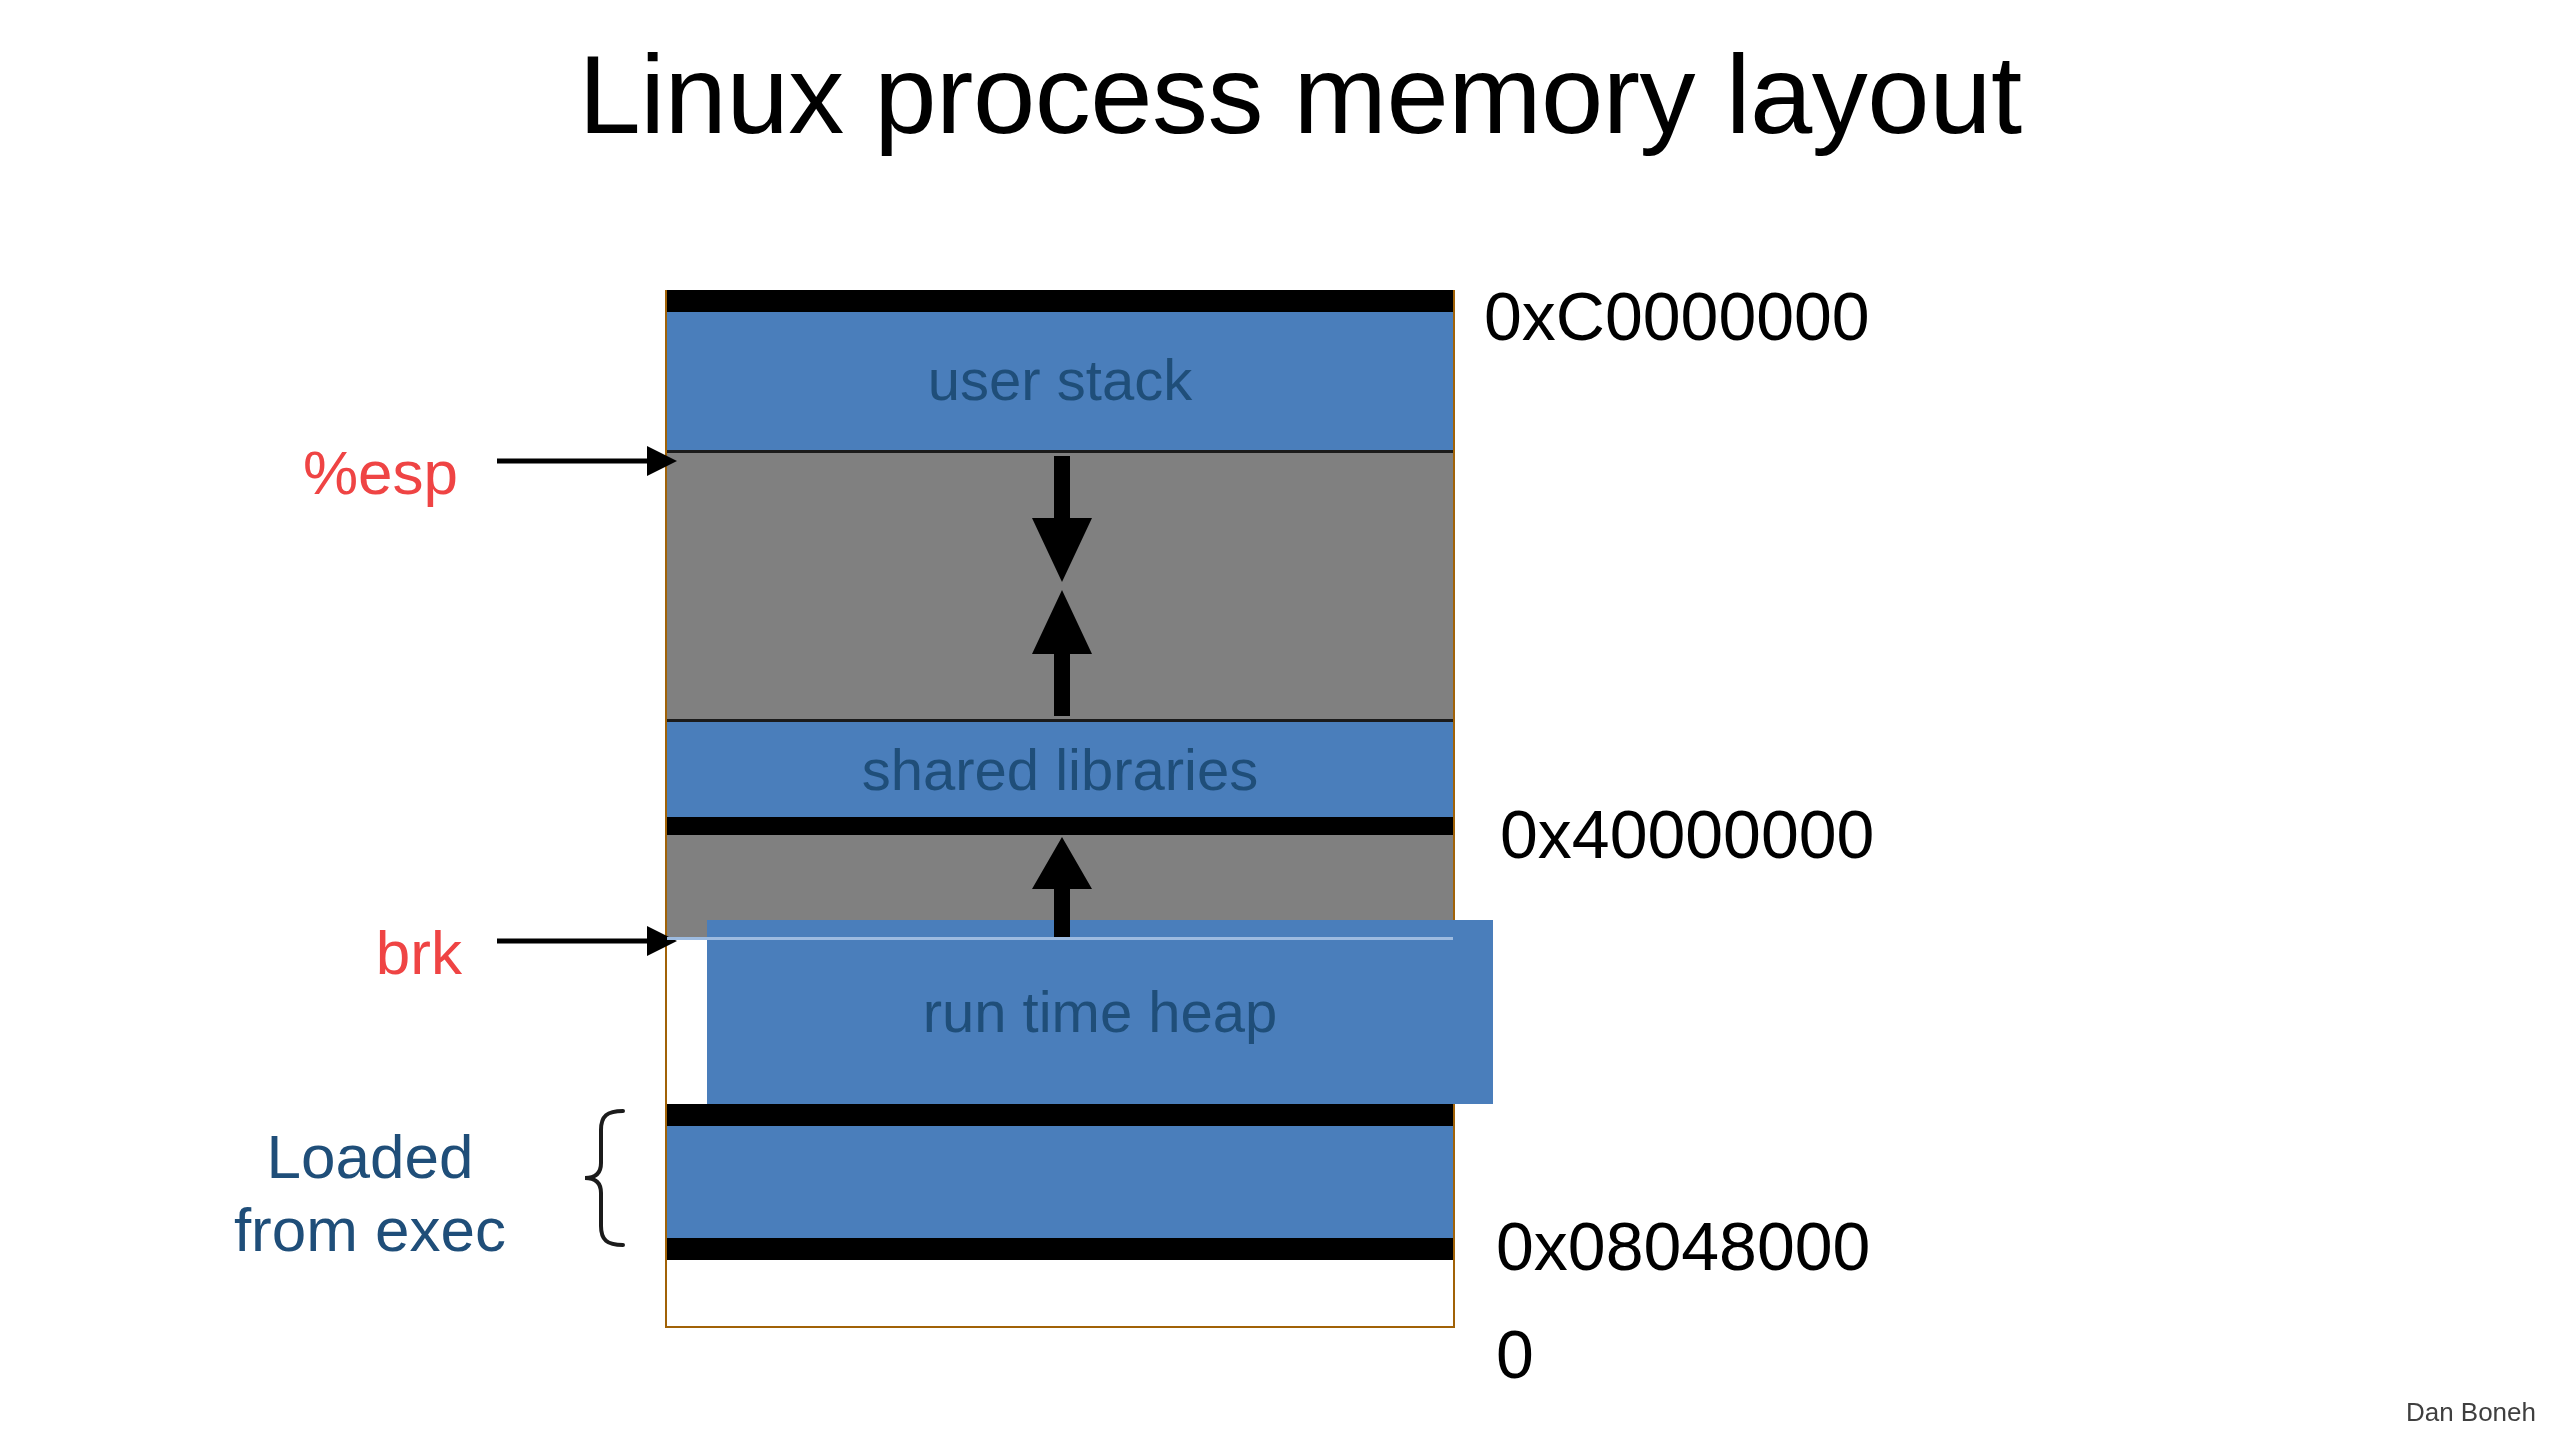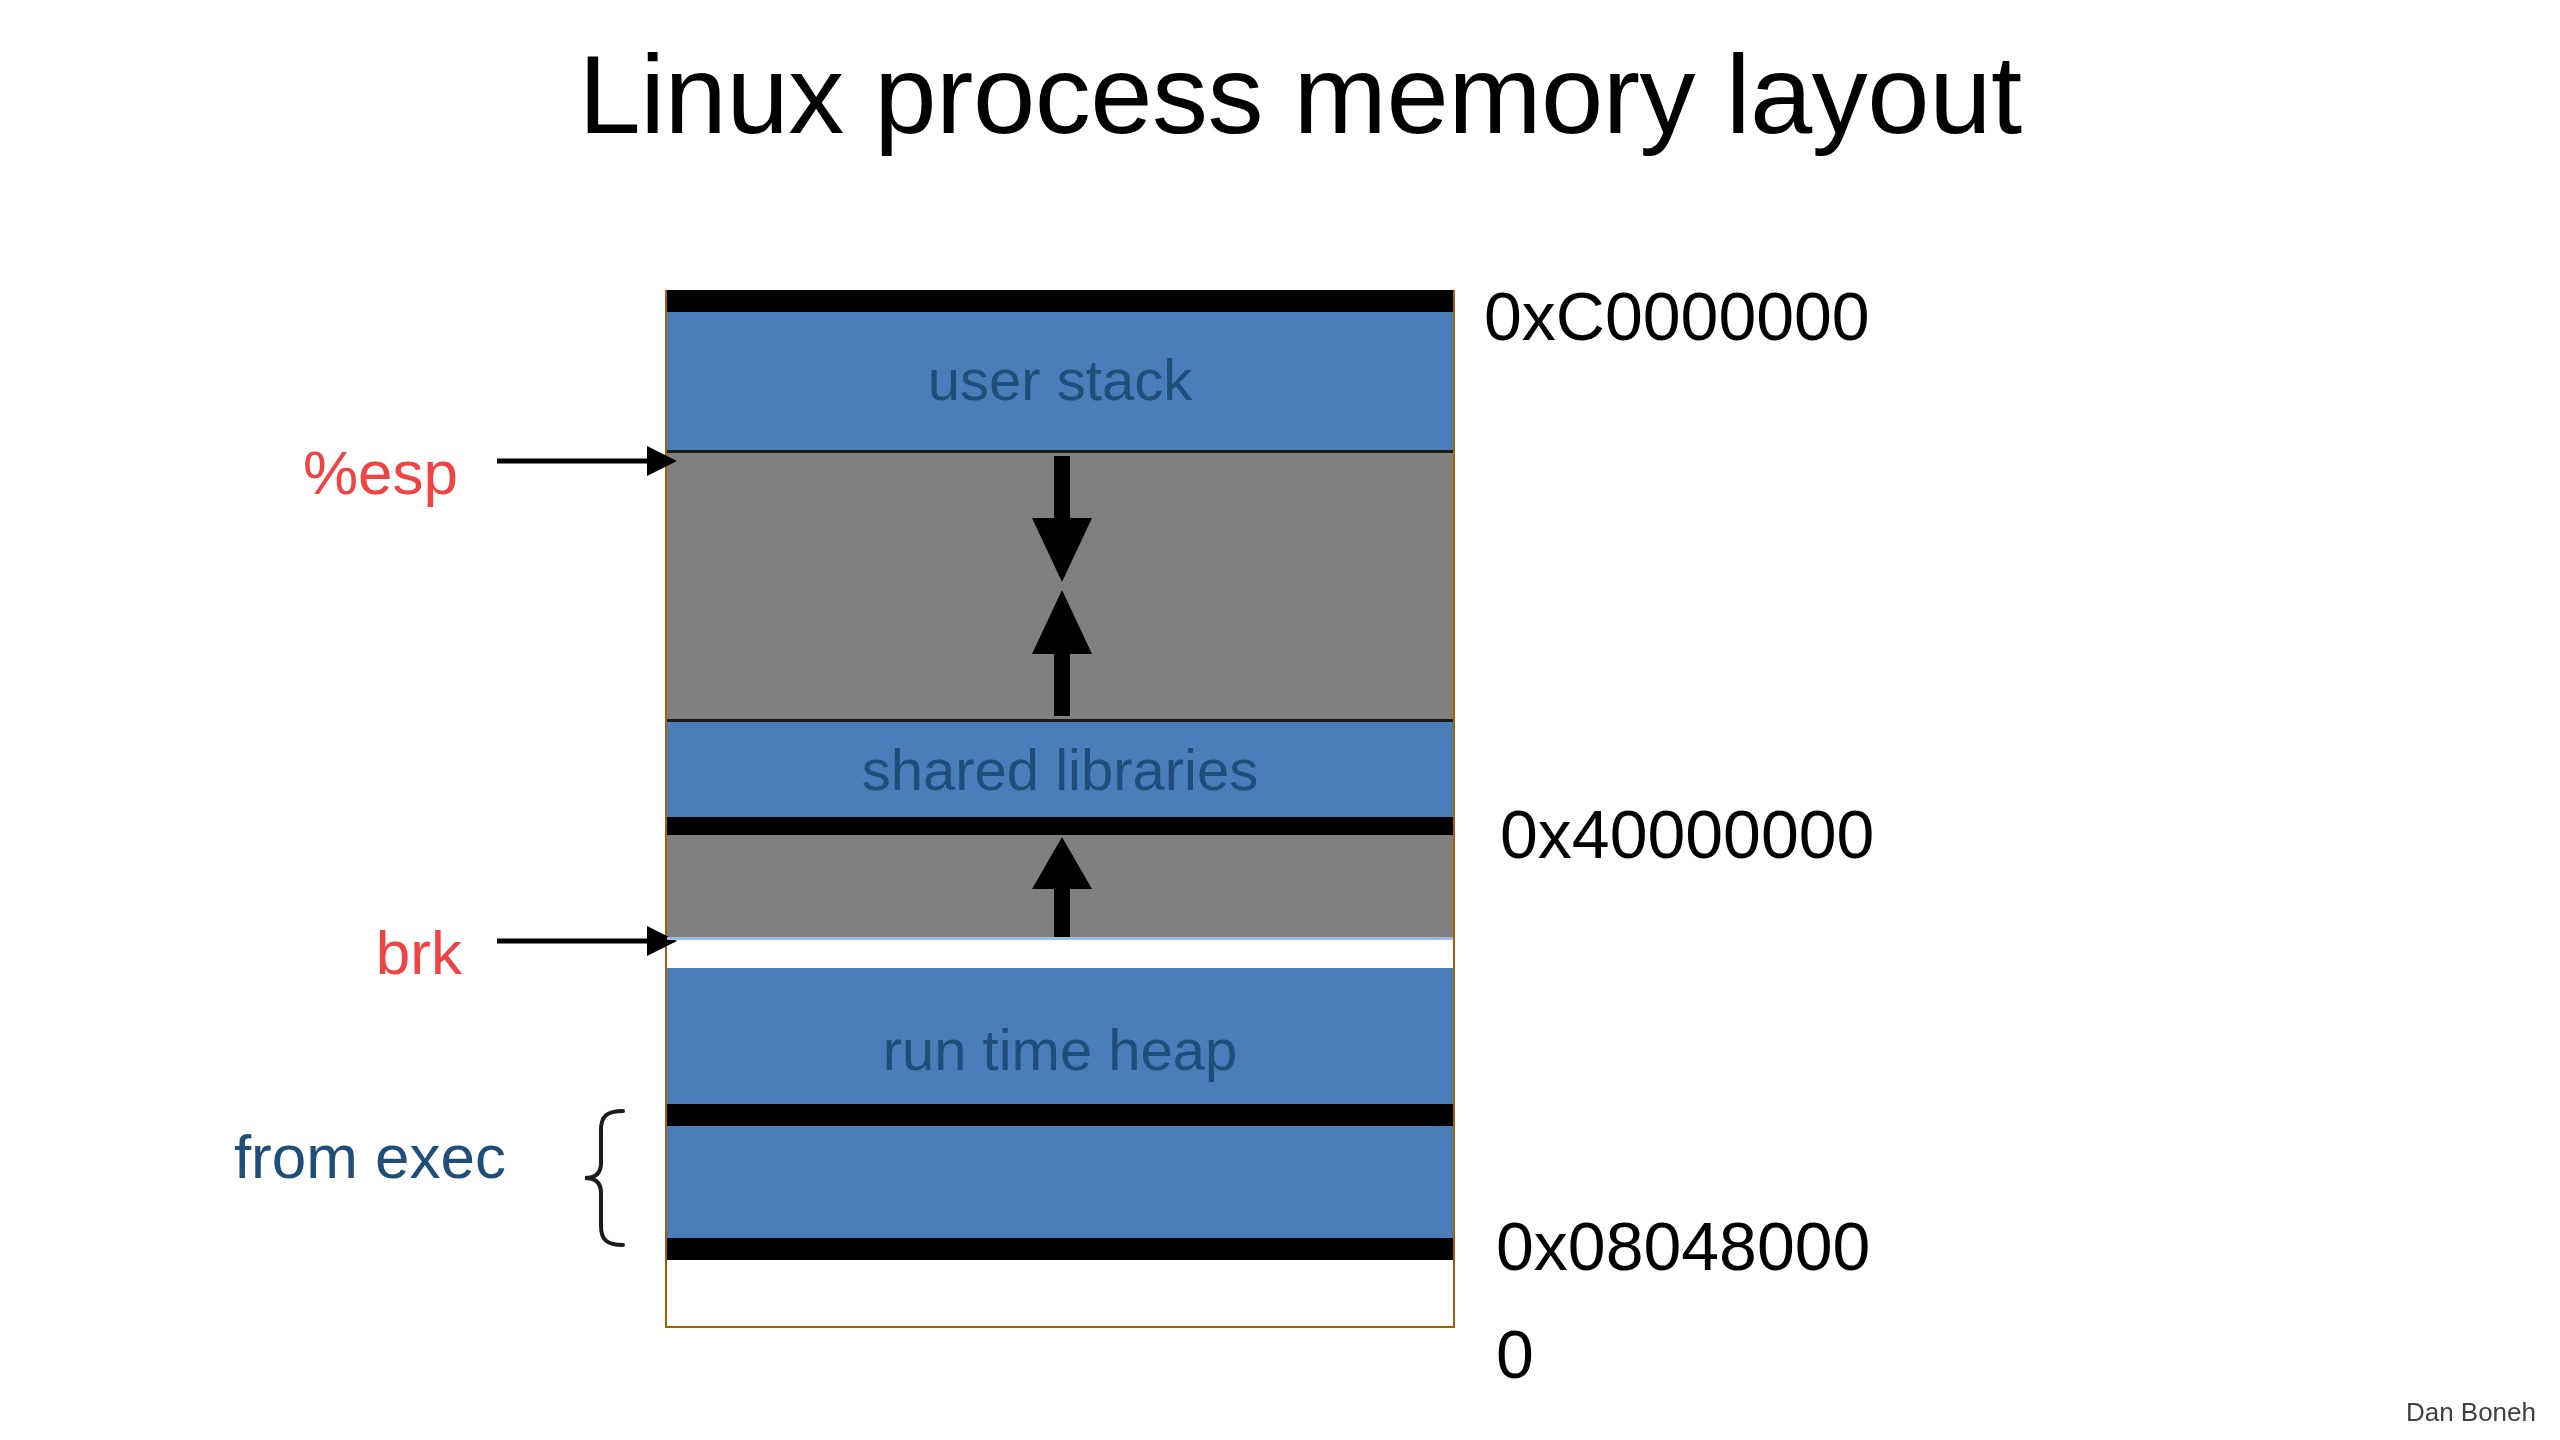--- a/index.html
+++ b/index.html
@@ -175,21 +175,21 @@
 
   <div class="band band-gray" style="top:543px;height:104px;">
     <span class="band-label"></span>
   </div>
   <div class="hairline" style="top:645px;height:3px;background:#9dbbe0;"></div>
 
   <svg class="varrow" style="left:345px;top:545px;" width="100" height="102" viewBox="0 0 100 102">
     <path d="M50,0 L80,52 L58,52 L58,100 L42,100 L42,52 L20,52 Z" fill="#000000"></path>
   </svg>
 
-  <div class="band band-blue" style="top:676px;height:164px;">
+  <div class="band band-blue" style="top:628px;height:184px;margin-left:40px;">
     <span class="band-label">run time heap</span>
   </div>
 
   <div class="rule" style="top:812px;height:22px;"></div>
 
   <div class="band band-blue" style="top:834px;height:112px;">
     <span class="band-label"></span>
   </div>
 
   <div class="rule" style="top:946px;height:22px;"></div>
@@ -210,20 +210,21 @@
   <path d="M150,6 L180,21 L150,36 Z" fill="#000000"></path>
 </svg>
 
 <div class="ptr-label" style="left:342px;top:918px;width:120px;">brk</div>
 <svg class="ptr-arrow" style="left:497px;top:920px;" width="180" height="42" viewBox="0 0 180 42">
   <line x1="0" y1="21" x2="152" y2="21" stroke="#000000" stroke-width="5"></line>
   <path d="M150,6 L180,21 L150,36 Z" fill="#000000"></path>
 </svg>
 
 <div id="brace-label">
+  <div>Loaded</div>
   <div>from exec</div>
 </div>
 <svg id="brace-shape" viewBox="0 0 70 140" preserveAspectRatio="none">
   <path d="M68,3 C52,3 46,8 46,22 L46,55 C46,66 40,70 30,70 C40,70 46,74 46,85 L46,118
            C46,132 52,137 68,137" fill="none" stroke="#1b1b1b" stroke-width="4" stroke-linecap="round"></path>
 </svg>
 
 <div id="credit">Dan Boneh</div>
 
 </body></html>

